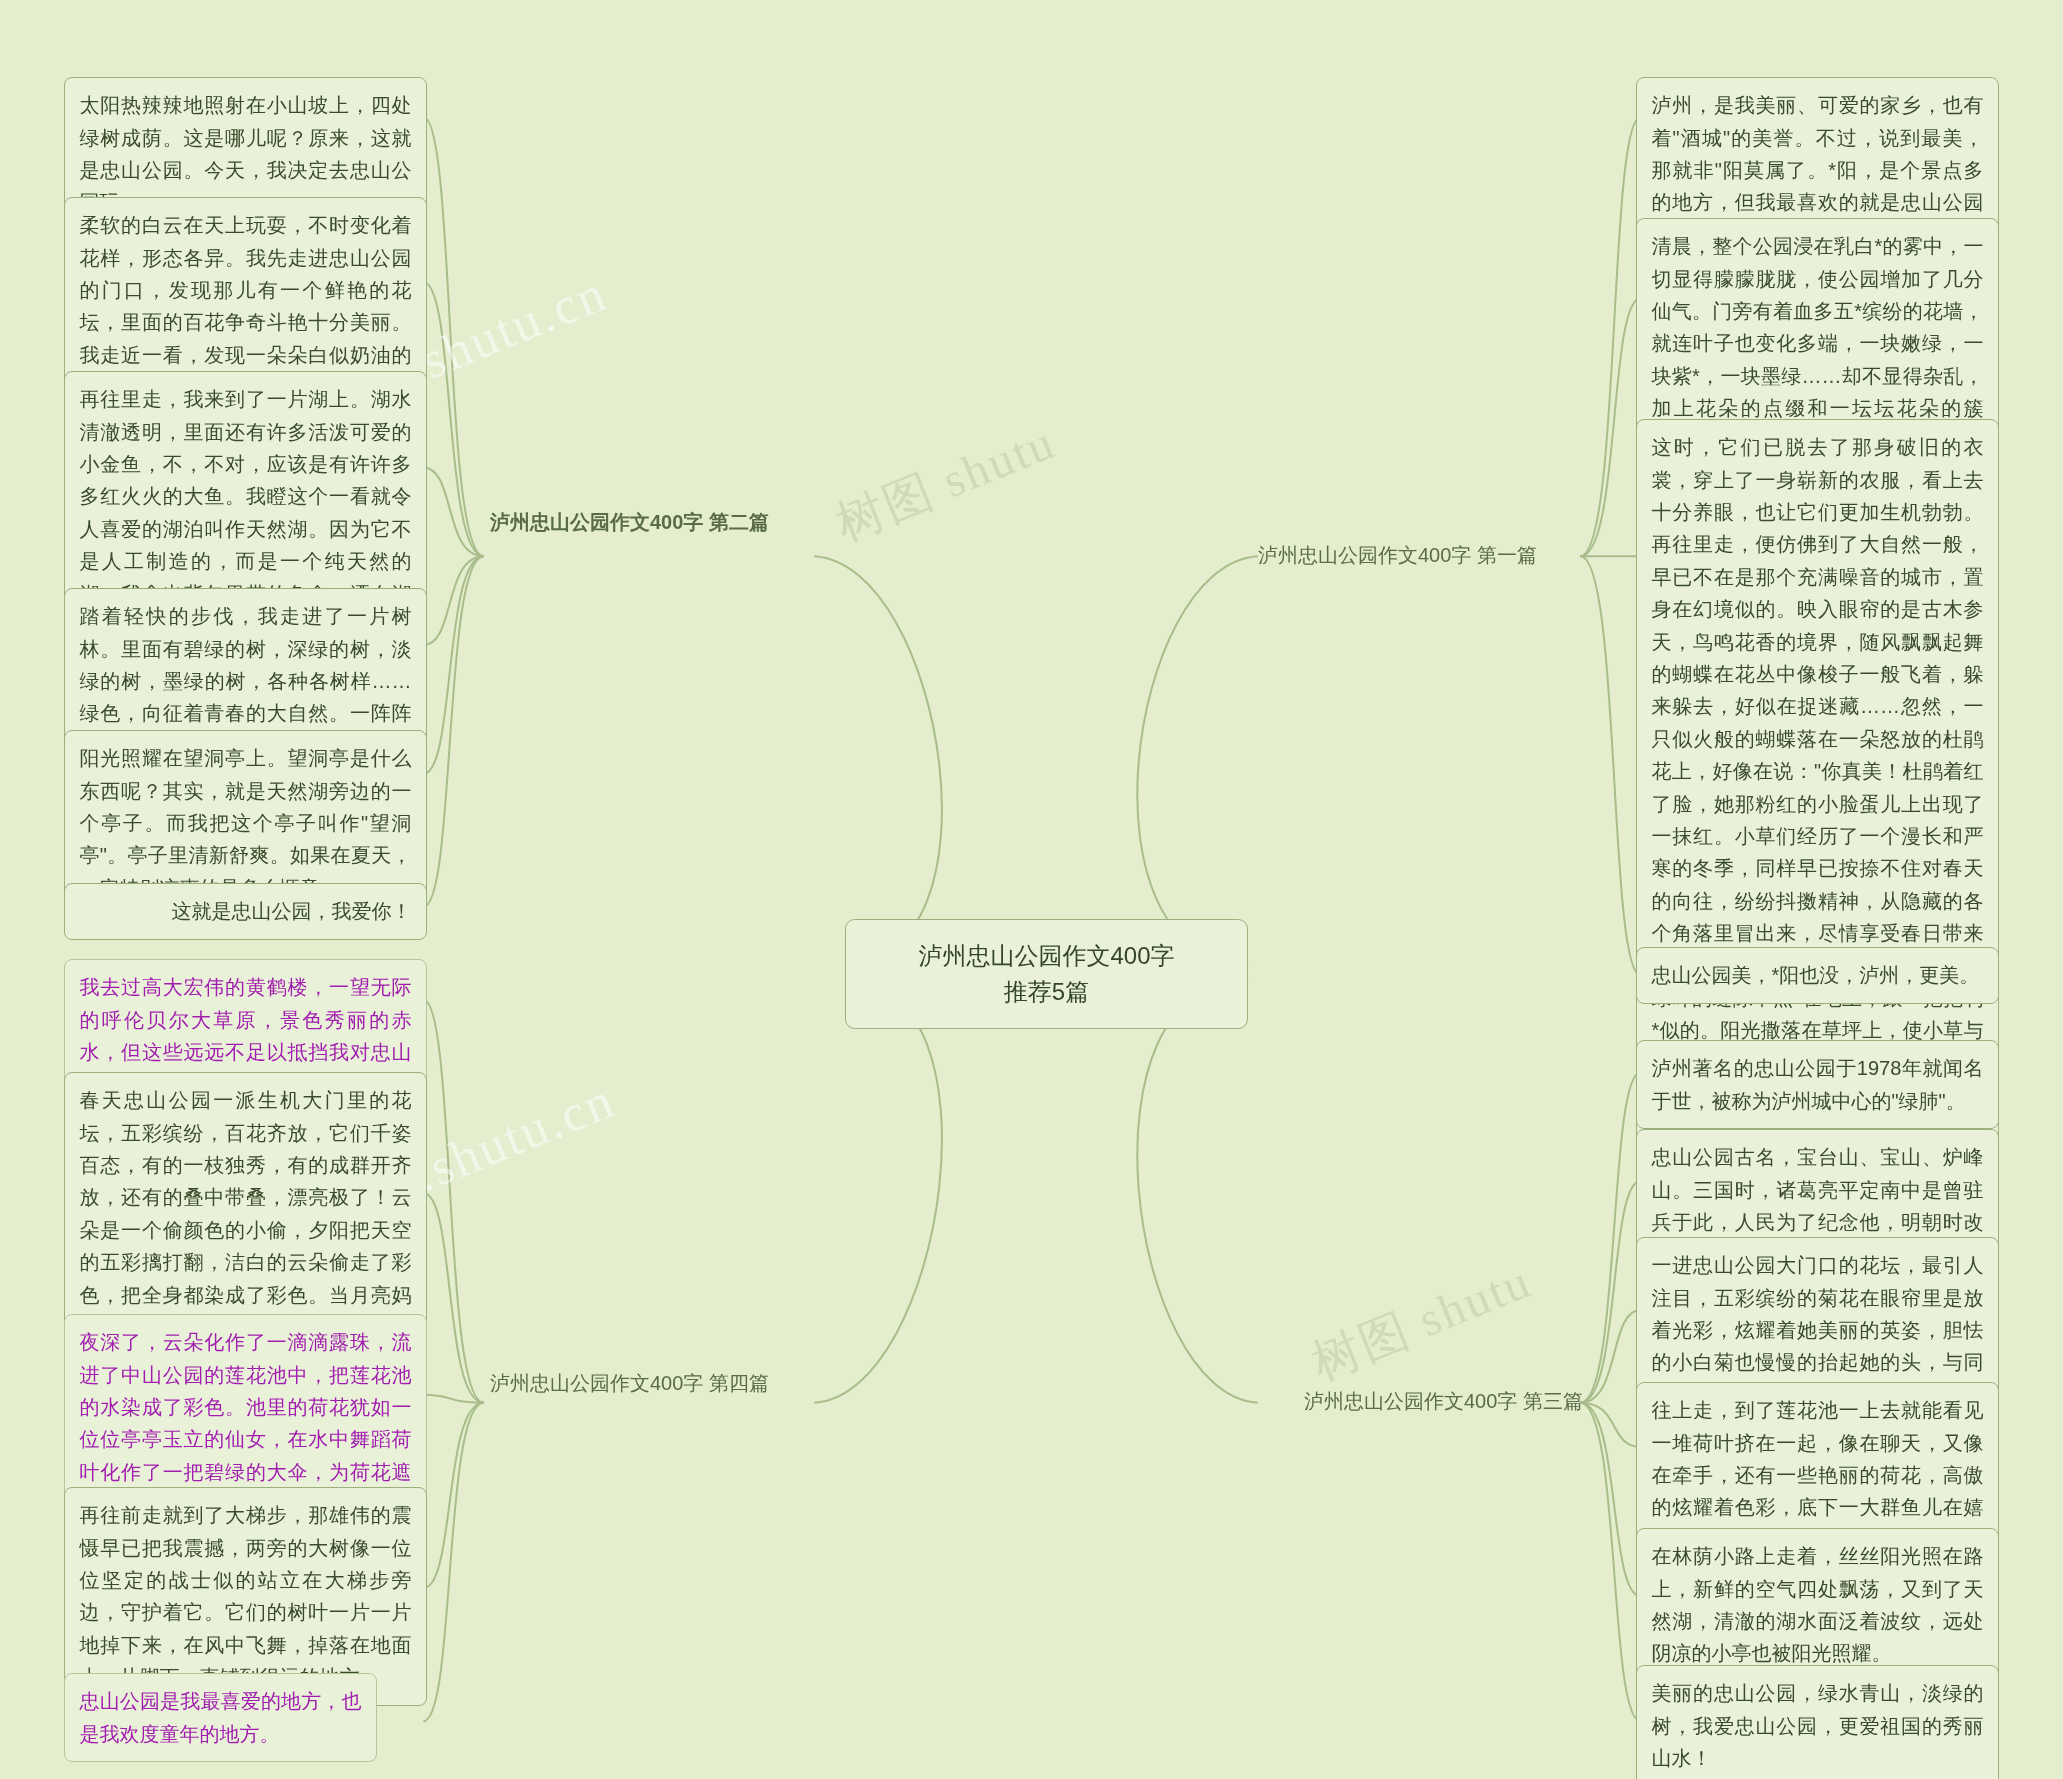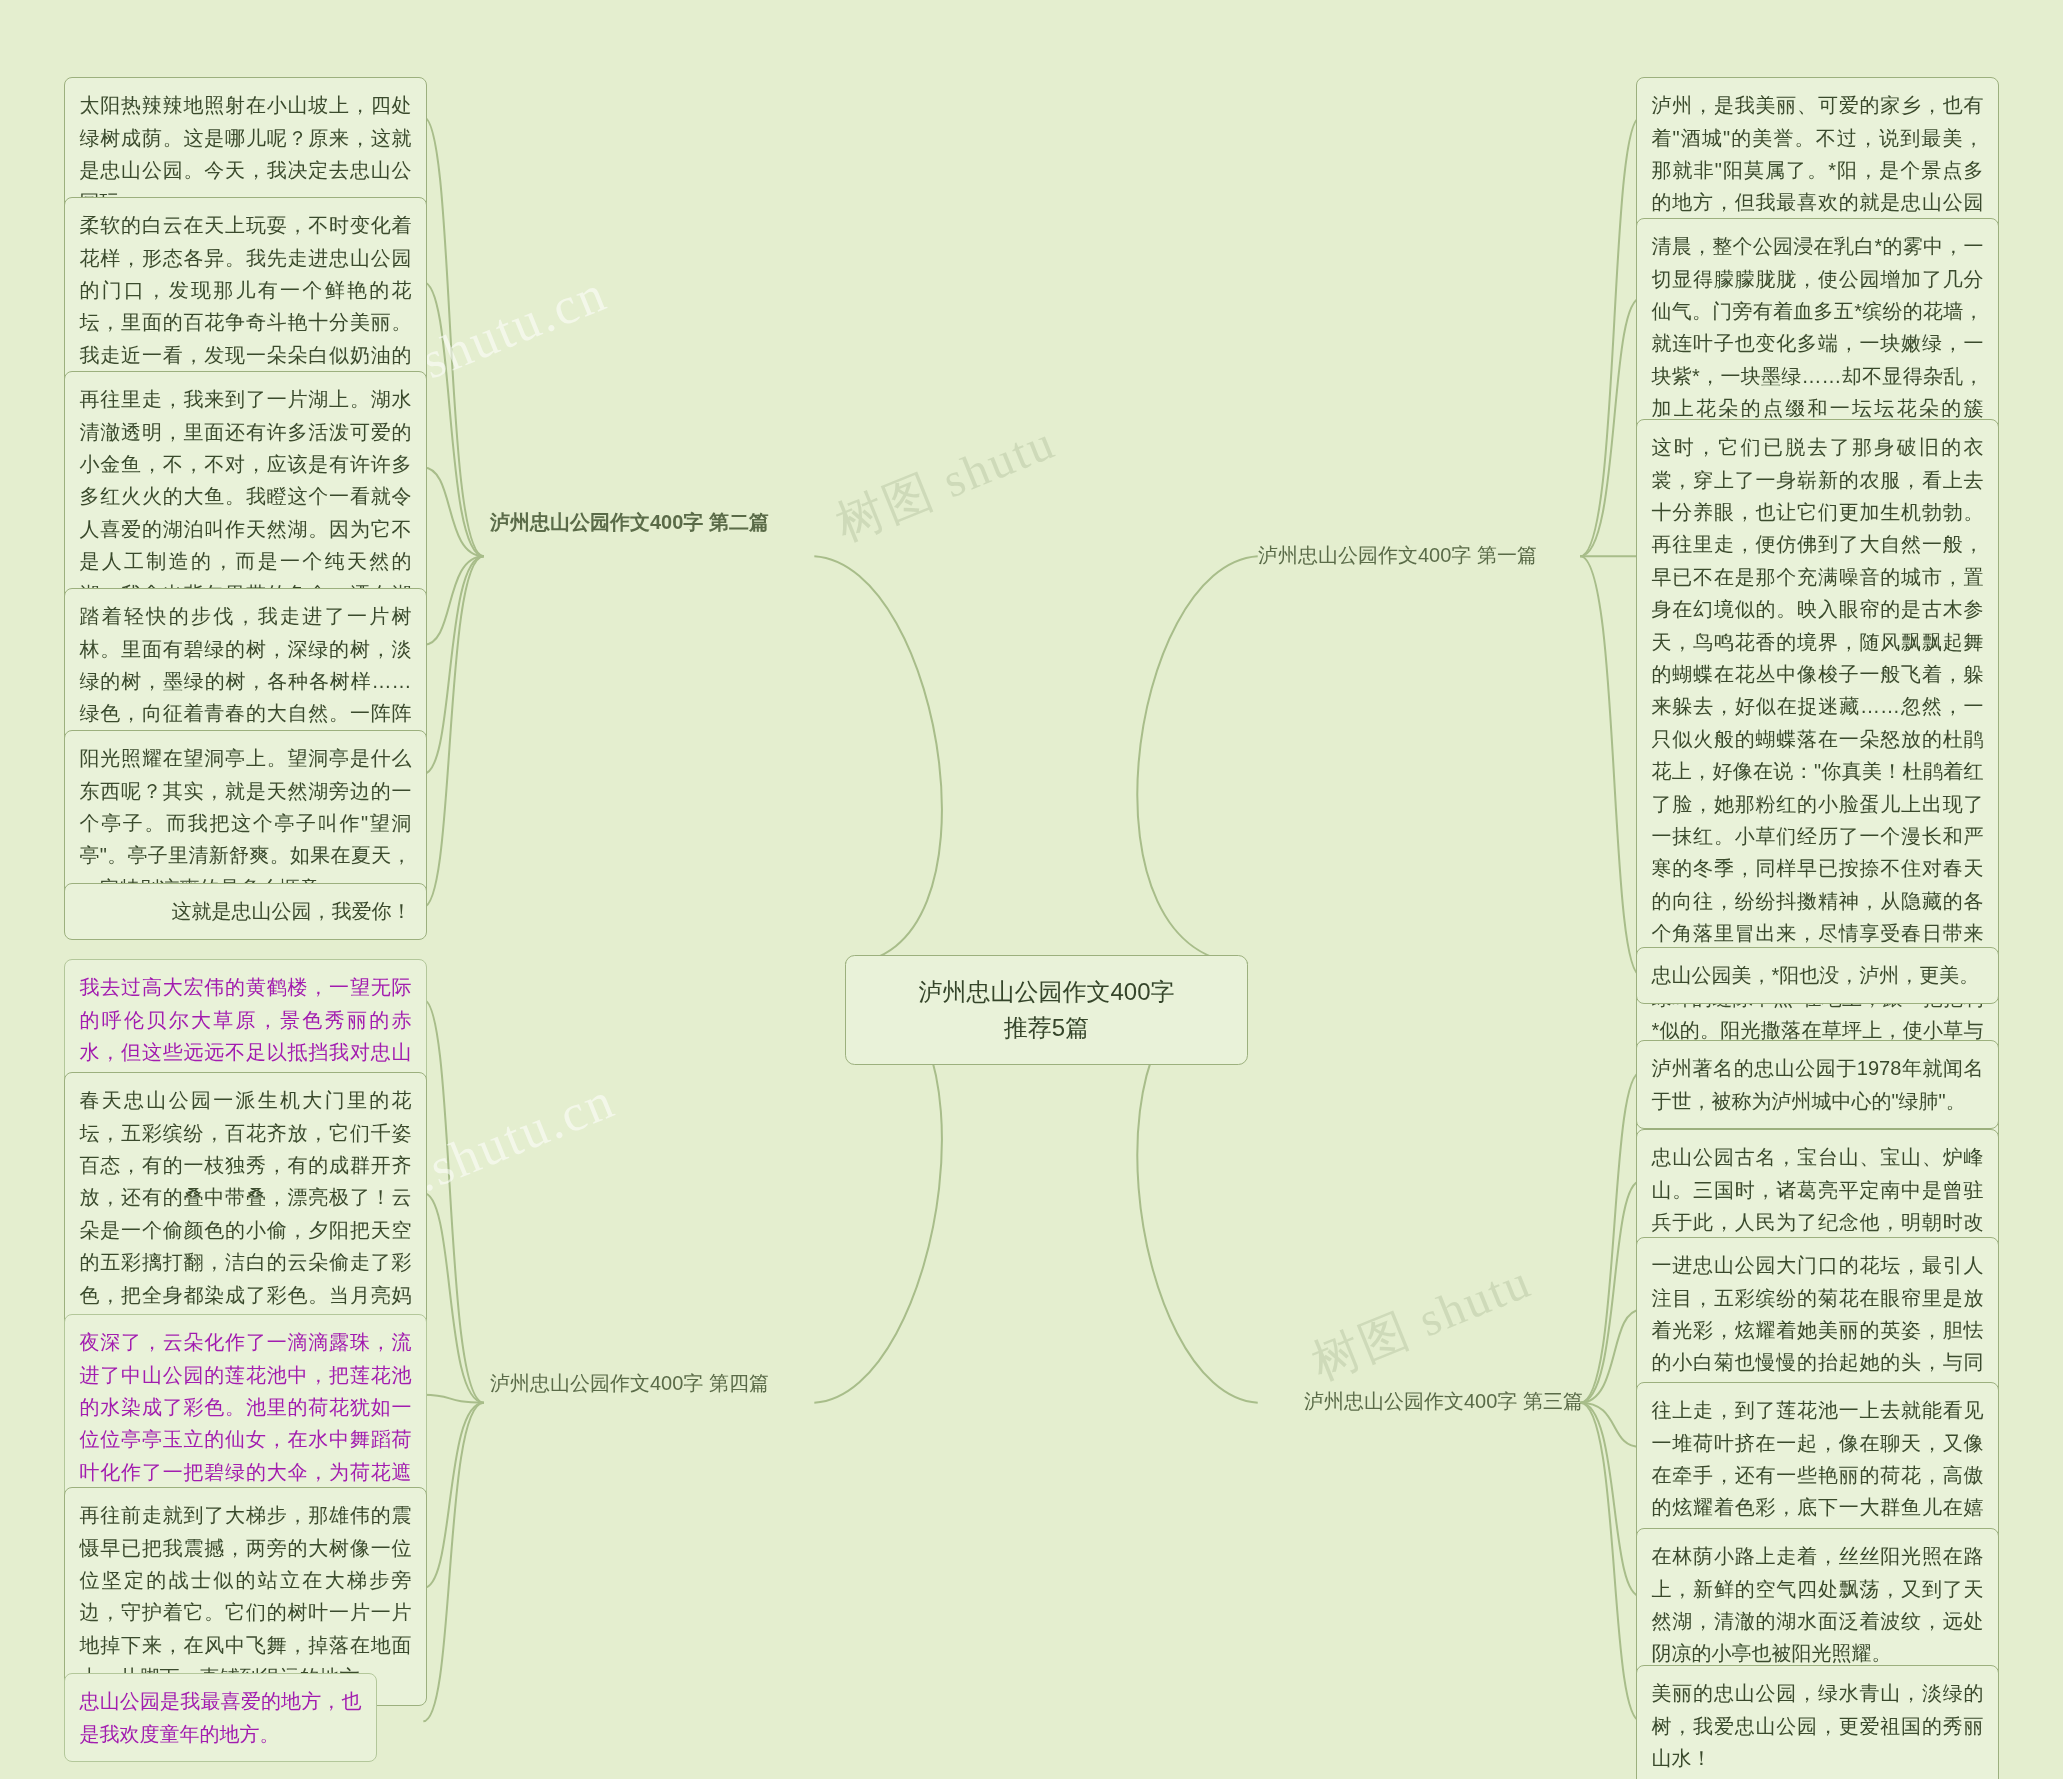--- a/index.html
+++ b/index.html
@@ -72,21 +72,20 @@
     position: absolute;
     box-sizing: border-box;
     border: 0.8px solid #9cb07e;
     border-radius: 9.7px;
     background: #e9f2d9;
     color: #35452a;
     font-size: 24px;
     line-height: 1.5;
     text-align: center;
     padding: 18px 21px;
-    margin-top: 36px;
   }
 </style>
 </head>
 <body>
 
 <div id="canvas">
 
   <svg class="lines" viewBox="0 0 2560 2208" xmlns="http://www.w3.org/2000/svg">
     <g fill="none" stroke="#a8bd8a" stroke-width="2.5">
 

